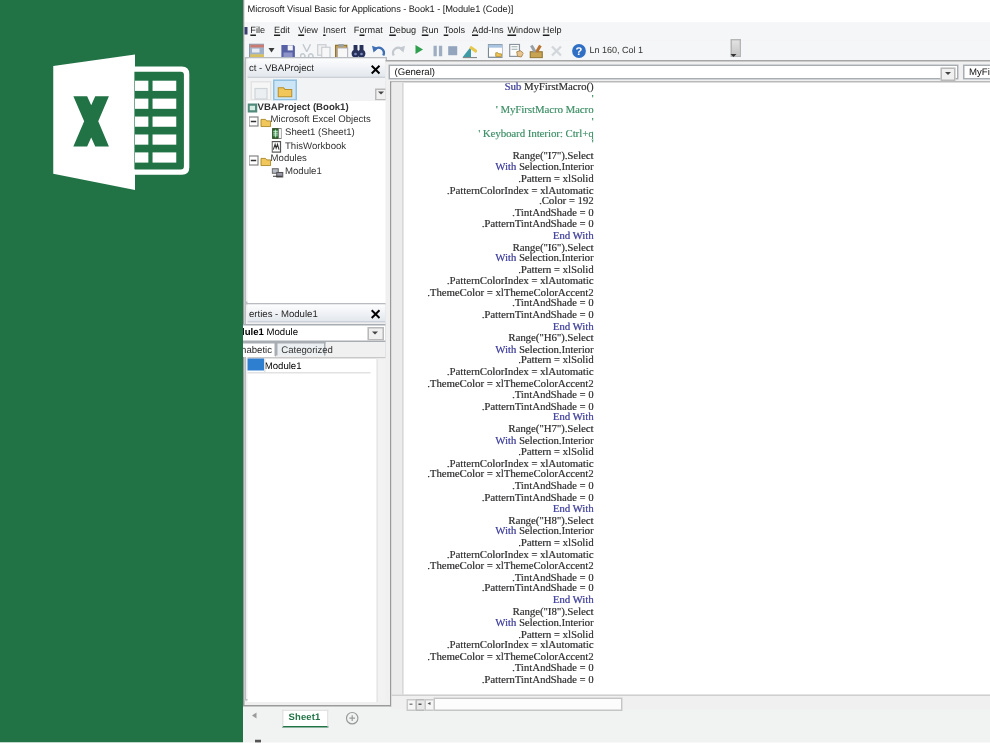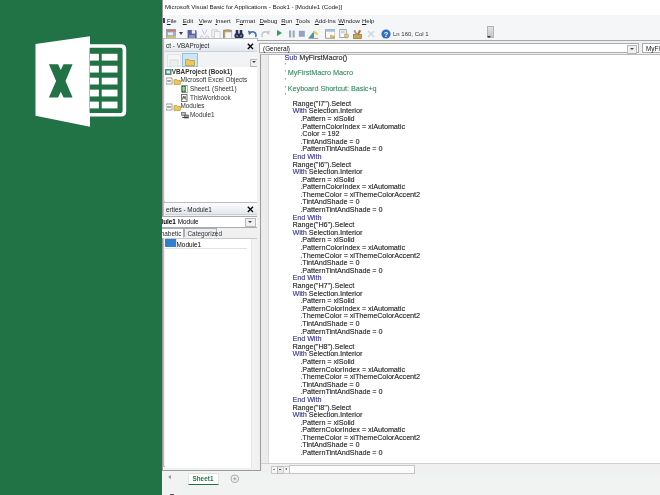--- a/index.html
+++ b/index.html
@@ -34,21 +34,21 @@
 #proppanel{left:0;top:201.5px;width:95px;height:265.5px;background:#f0f0f0;border:1px solid #b8bcc0;box-sizing:border-box;}
 #objcombo{left:-8px;top:13px;width:100px;height:10px;background:#ffffff;border:1px solid #a8adb3;font-size:6.4px;white-space:pre;}
 #tabs{left:1px;top:25px;height:10px;font-size:6.4px;color:#1f1f1f;}
 #grid{left:1px;top:35px;width:93px;height:229px;background:#ffffff;border-top:1px solid #c8c8c8;font-size:6.4px;}
 
 #mdi{left:94px;top:40px;width:404px;height:430px;background:#f0f0f0;border-top:1.2px solid #a6a6a6;box-sizing:border-box;}
 #combrow{left:0;top:1px;width:404px;height:11.5px;background:#f0f0f0;}
 .combo{position:absolute;top:0.5px;height:10px;background:#ffffff;border:1px solid #a8adb3;font-size:6.4px;color:#111;white-space:pre;box-sizing:border-box;}
 #codewin{left:2.5px;top:13px;width:401.5px;height:417px;background:#ffffff;border-top:1px solid #b9b9b9;border-left:1.2px solid #9a9a9a;box-sizing:border-box;}
 #margin{left:0;top:0;width:7.5px;height:408px;background:#ececec;border-right:1px solid #d8d8d8;}
-#code{left:24px;top:0.2px;font-family:Liberation Sans, sans-serif;font-size:7.15px;line-height:7.6px;color:#333333;white-space:pre;}
+#code{left:10px;top:0.2px;font-family:Liberation Serif, serif;font-size:7.15px;line-height:7.6px;color:#333333;white-space:pre;text-align:right;}
 #code .k{color:#4343b4;} #code{text-shadow:0.25px 0 0 rgba(40,40,50,0.55);} #code .c{text-shadow:0.25px 0 0 rgba(63,144,104,0.5);}
 #code .c{color:#3f9068;}
 #hsb{left:0;top:408px;width:404px;height:9px;background:#f0f0f0;border-top:1px solid #cfcfcf;}
 
 #green{left:0;top:0;width:162px;height:495px;background:#217346;}
 </style>
 </head>
 <body>
 <div id="stage">
 
@@ -258,21 +258,21 @@
           <div style="position:absolute;right:1px;top:1px;width:8.5px;height:7px;background:#f0f0f0;border:1px solid #b9b9b9;"><div style="position:absolute;left:50%;top:50%;margin-left:-2.1px;margin-top:-1.2px;width:0;height:0;border-left:2.1px solid transparent;border-right:2.1px solid transparent;border-top:2.6px solid #444"></div></div>
         </div>
         <div class="combo" style="left:385px;width:60px;"><span style="position:absolute;left:3px;top:1.4px">MyFirstMacro</span></div>
       </div>
       <div class="abs" id="codewin">
         <div class="abs" id="margin"></div>
         <div class="abs" id="code"><span class="k">Sub</span> MyFirstMacro()
 <span class="c">'</span>
 <span class="c">' MyFirstMacro Macro</span>
 <span class="c">'</span>
-<span class="c">' Keyboard Shortcut: Basic+q</span>
+<span class="c">' Keyboard Interior: Ctrl+q</span>
 <span class="c">'</span>
     Range("I7").Select
     <span class="k">With</span> Selection.Interior
         .Pattern = xlSolid
         .PatternColorIndex = xlAutomatic
         .Color = 192
         .TintAndShade = 0
         .PatternTintAndShade = 0
     <span class="k">End With</span>
     Range("I6").Select

